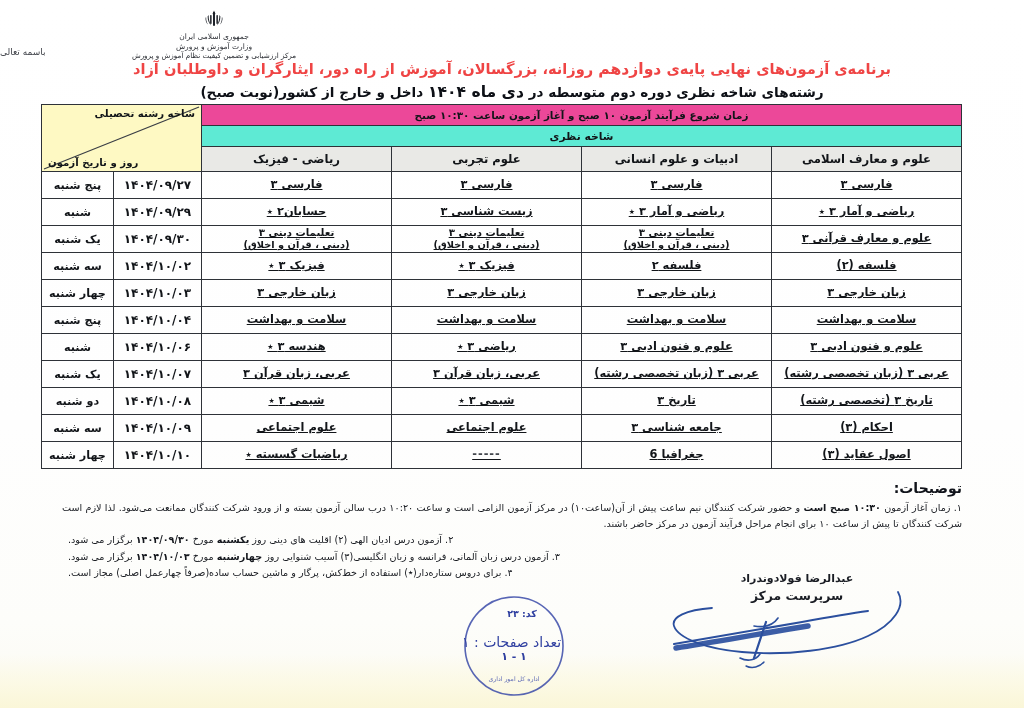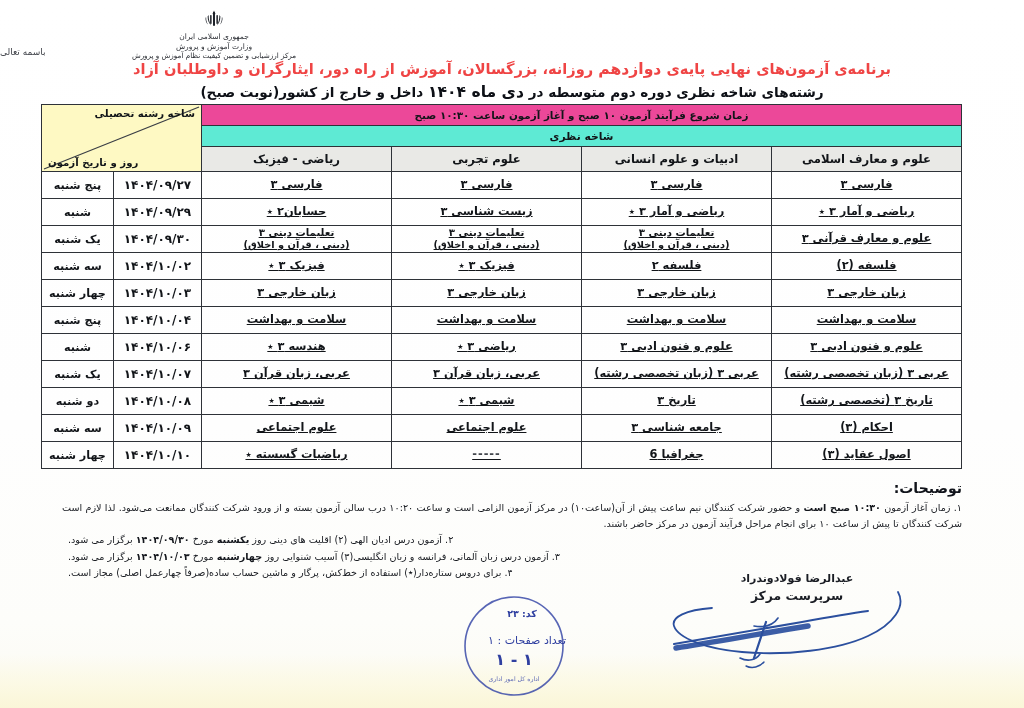--- a/index.html
+++ b/index.html
@@ -229,29 +229,29 @@
     position: absolute;
     top: 14px; left: 16px; right: 0;
     text-align: center;
     font-size: 9.5px;
     color: #2f3fa0;
     font-weight: bold;
   }
   .stamp-count {
     position: absolute;
     top: 40px; left: 0; right: 0;
-    text-align: right;
+    text-align: left;
+    font-size: 14px;
+    color: #2f3fa0;
+  }
+  .stamp-pages {
+    position: absolute;
+    top: 56px; left: 0; right: 0;
+    text-align: center;
     font-size: 11px;
-    color: #2f3fa0;
-  }
-  .stamp-pages {
-    position: absolute;
-    top: 56px; left: 0; right: 0;
-    text-align: center;
-    font-size: 16px;
     color: #2f3fa0;
     font-weight: bold;
   }
   .stamp-org {
     position: absolute;
     bottom: 16px; left: 0; right: 0;
     text-align: center;
     font-size: 6.2px;
     color: #3f4eab;
     opacity: .85;

